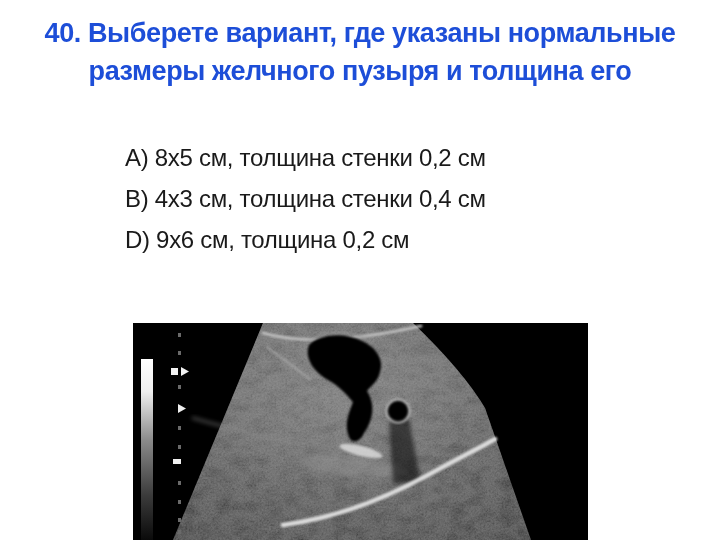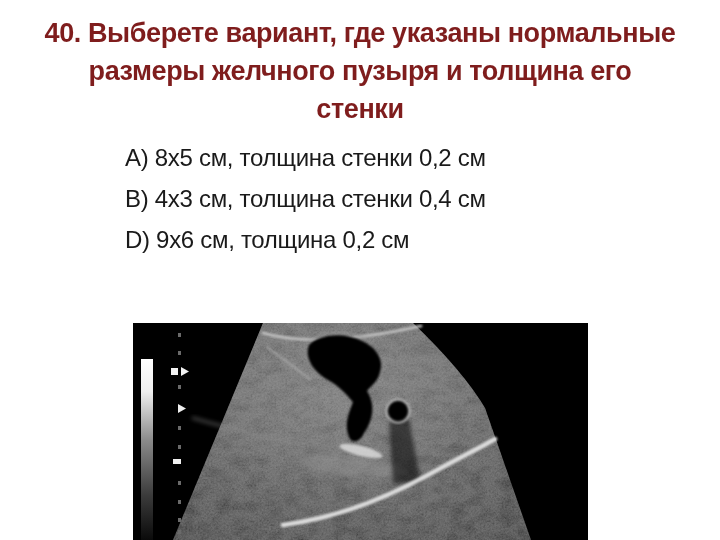--- a/index.html
+++ b/index.html
@@ -15,21 +15,21 @@
     background: #ffffff;
   }
   .title {
     position: absolute;
     top: 14px; left: 0;
     width: 720px;
     text-align: center;
     font-weight: bold;
     font-size: 27px;
     line-height: 38px;
-    color: #7f1d1d;
+    color: #1d4ed8;
     letter-spacing: -0.4px;
   }
   .title .tline { white-space: nowrap; }
   .options {
     position: absolute;
     top: 137px; left: 125px;
     font-weight: normal;
     font-size: 24px;
     line-height: 41px;
     color: #1a1a1a;
@@ -47,21 +47,20 @@
   figure.us svg { display: block; }
 </style>
 </head>
 <body>
 
 <div class="slide">
 
   <div class="title">
     <div class="tline">40. Выберете вариант, где указаны нормальные</div>
     <div class="tline">размеры желчного пузыря и толщина его</div>
-    <div class="tline">стенки</div>
   </div>
 
   <div class="options">
     <div class="option">A) 8x5 см, толщина стенки 0,2 см</div>
     <div class="option">B) 4x3 см, толщина стенки 0,4 см</div>
     <div class="option">D) 9x6 см, толщина 0,2 см</div>
   </div>
 
   <figure class="us">
     <svg width="455" height="217" viewBox="0 0 455 217">

